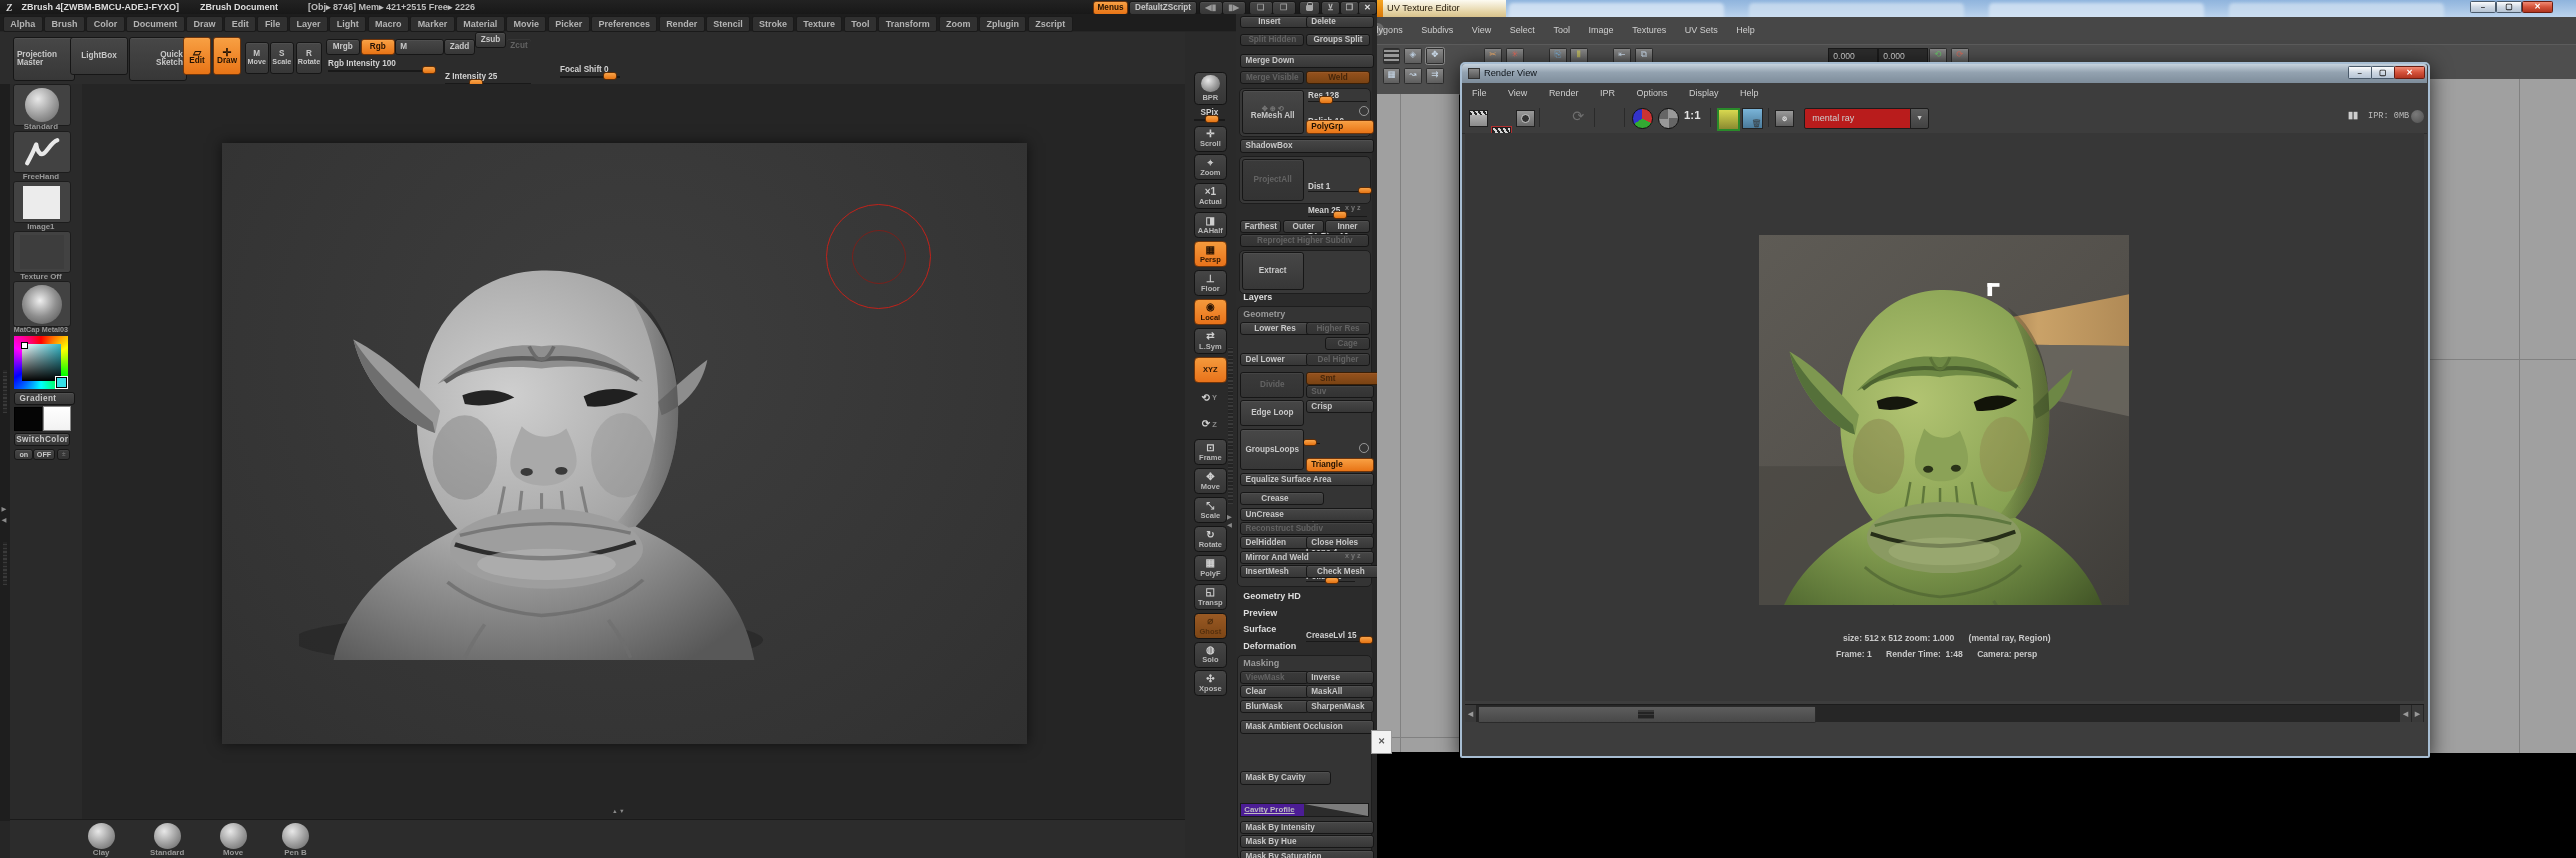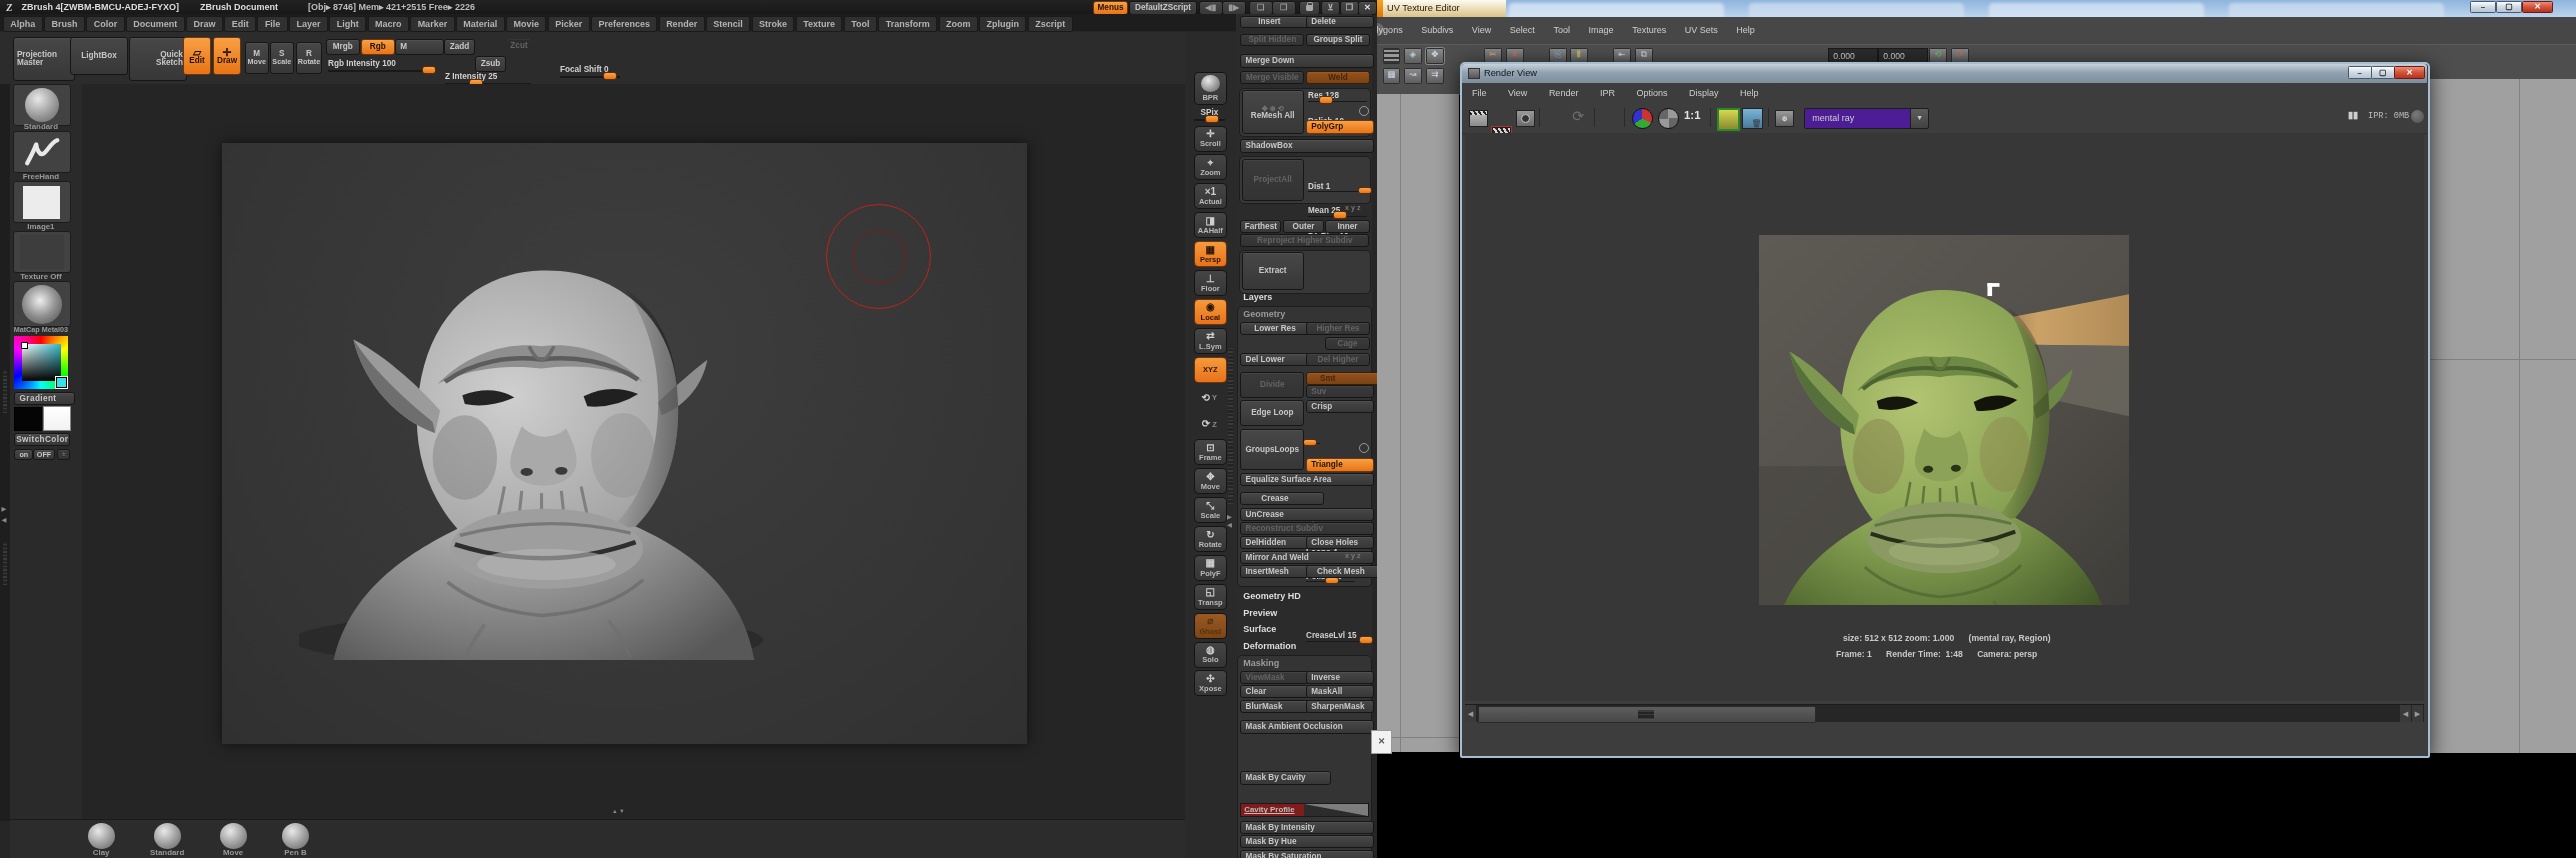--- a/index.html
+++ b/index.html
@@ -100,21 +100,21 @@
       </div>
     <div class="a zbtn big" style="left:296px;top:10px;width:24px;height:30px">
         <span>R</span>
         <span style="font-size:7.2px">Rotate</span>
       </div>
     <div class="a zbtn" style="left:326px;top:7.2px;width:31.5px;height:14.3px">Mrgb</div>
     <div class="a zbtn on" style="left:361px;top:7.2px;width:31.5px;height:14.3px">Rgb</div>
     <div class="a zbtn" style="left:395px;top:7.2px;width:43px;height:14.3px;justify-content:flex-start;padding-left:4.3px">M</div>
     <div class="a sl" style="left:328px;top:27px;width:107px;height:13px"><span>Rgb Intensity 100</span><i class="tr"></i><i class="kn" style="left:88%"></i></div>
     <div class="a zbtn" style="left:444px;top:7.2px;width:29px;height:14.3px">Zadd</div>
-    <div class="a zbtn" style="left:475px;top:24px;width:29px;height:14.3px">Zsub</div>
+    <div class="a zbtn" style="left:475px;top:0;width:29px;height:14.3px">Zsub</div>
     <div class="a zbtn dim" style="left:507px;top:7.2px;width:24px;height:14.3px;border:none;background:none">Zcut</div>
     <div class="a sl" style="left:445px;top:27px;width:86px;height:13px"><span>Z Intensity 25</span><i class="tr"></i><i class="kn" style="left:28%"></i></div>
     <div class="a sl" style="left:560px;top:7.2px;width:60px;height:13px"><span>Focal Shift 0</span><i class="tr"></i><i class="kn" style="left:72%"></i></div>
     <div class="a sl" style="left:560px;top:27px;width:60px;height:13px"><span>Draw Size 70</span><i class="tr"></i><i class="kn" style="left:72%"></i></div>
   </div>
 
   <div class="a" style="left:0;top:84px;width:10px;height:737px;background:#1e1e1e">
     <div class="a dots" style="left:2.9px;top:286px;width:4.3px;height:43px"></div>
     <div class="a" style="left:1.4px;top:421px;color:#8a8a8a;font-size:6.4px">▶</div>
     <div class="a" style="left:1.4px;top:432px;color:#8a8a8a;font-size:6.4px">◀</div>
@@ -408,21 +408,21 @@
   <div class="a zbtn dim" style="left:4.3px;top:657px;width:62px;height:10.7px;justify-content:flex-start;padding-left:4.3px">ViewMask</div>
   <div class="a zbtn" style="left:70px;top:657px;width:62px;height:10.7px;justify-content:flex-start;padding-left:4.3px">Inverse</div>
   <div class="a zbtn" style="left:4.3px;top:671px;width:62px;height:10.7px;justify-content:flex-start;padding-left:4.3px">Clear</div>
   <div class="a zbtn" style="left:70px;top:671px;width:62px;height:10.7px;justify-content:flex-start;padding-left:4.3px">MaskAll</div>
   <div class="a zbtn" style="left:4.3px;top:686px;width:62px;height:10.7px;justify-content:flex-start;padding-left:4.3px">BlurMask</div>
   <div class="a zbtn" style="left:70px;top:686px;width:62px;height:10.7px;justify-content:flex-start;padding-left:4.3px">SharpenMask</div>
   <div class="a zbtn" style="left:4.3px;top:706px;width:127px;height:11.4px;justify-content:flex-start;padding-left:4.3px">Mask Ambient Occlusion</div>
 
   <div class="a zbtn" style="left:4.3px;top:757px;width:84px;height:11.4px;justify-content:flex-start;padding-left:4.3px">Mask By Cavity</div>
 
-  <div class="a" style="left:4.3px;top:789px;width:127px;height:12px;background:#7f1d1d;border:0.7px solid #1a1a1a;overflow:hidden">
+  <div class="a" style="left:4.3px;top:789px;width:127px;height:12px;background:#4c1d95;border:0.7px solid #1a1a1a;overflow:hidden">
     <span class="a" style="left:2.9px;top:2.1px;color:#bdbdbd;font:bold 7.9px/1 'Liberation Sans',sans-serif;text-decoration:underline">Cavity Profile</span>
     <div class="a" style="right:0;top:0;width:64px;height:12px;background:linear-gradient(to top right,#2c2c2c 48%,#7c7c7c 52%)"></div>
   </div>
   <div class="a zbtn" style="left:4.3px;top:807px;width:127px;height:10.7px;justify-content:flex-start;padding-left:4.3px">Mask By Intensity</div>
   <div class="a zbtn" style="left:4.3px;top:821px;width:127px;height:10.7px;justify-content:flex-start;padding-left:4.3px">Mask By Hue</div>
   <div class="a zbtn" style="left:4.3px;top:836px;width:127px;height:10.7px;justify-content:flex-start;padding-left:4.3px">Mask By Saturation</div>
 </div>
 
 <div class="a" style="left:1377px;top:0;width:1199px;height:21.5px;background:linear-gradient(#8fb4dd,#c9ddf2)">
   <div class="a" style="left:132px;top:2.9px;width:215px;height:18.6px;background:#dcE9f7;opacity:.75;border-radius:4.3px 4.3px 0 0;filter:blur(1.4px)"></div>
@@ -526,21 +526,21 @@
     <div class="a" style="left:170px;top:4.3px;width:18.6px;height:18.6px;border-radius:50%;background:conic-gradient(#c33 0 33%,#3a3 33% 66%,#33c 66%);border:1.4px solid #111"></div>
     <div class="a" style="left:196px;top:4.3px;width:18.6px;height:18.6px;border-radius:50%;background:conic-gradient(#999 0 25%,#666 25% 50%,#999 50% 75%,#666 75%);border:1.4px solid #111"></div>
     <div class="a" style="left:222px;top:6.4px;color:#e2e2e2;font:bold 11.4px/1 'Liberation Sans',sans-serif">1:1</div>
     <div class="a" style="left:248px;top:4.3px;width:0.7px;height:18.6px;background:#2a2a2a"></div>
     <div class="a" style="left:255px;top:4.3px;width:18.6px;height:18.6px;background:linear-gradient(#d8d850,#8a8a30);border:2.1px solid #2a8a2a"></div>
     <div class="a" style="left:280px;top:4.3px;width:18.6px;height:18.6px;background:linear-gradient(#7ab4d8,#4a7a9a);border:0.7px solid #222;display:flex;align-items:flex-end;justify-content:flex-end">
         <span style="color:#333;font-size:7.9px">🗑</span>
       </div>
     <div class="a" style="left:306px;top:4.3px;width:0.7px;height:18.6px;background:#2a2a2a"></div>
     <div class="a" style="left:313px;top:5.7px;width:17px;height:15.7px;background:linear-gradient(#9a9a9a,#5f5f5f);border:0.7px solid #222;color:#ddd;font:bold 6.4px/15.7px 'Liberation Sans',sans-serif;text-align:center">⚙</div>
-    <div class="a" style="left:342px;top:4.3px;width:106px;height:18.6px;background:#4c1d95;border:0.7px solid #1c1c1c;border-radius:2.1px;display:flex;align-items:center">
+    <div class="a" style="left:342px;top:4.3px;width:106px;height:18.6px;background:#b91c1c;border:0.7px solid #1c1c1c;border-radius:2.1px;display:flex;align-items:center">
       <span style="color:#cfcfcf;font:9px/1 'Liberation Sans',sans-serif;margin-left:7.2px">mental ray</span>
     </div>
     <div class="a" style="left:448px;top:4.3px;width:17px;height:18.6px;background:linear-gradient(#5c5c5c,#424242);border:0.7px solid #1c1c1c;border-radius:0 2.1px 2.1px 0;color:#ccc;font-size:7.2px;text-align:center;line-height:18.6px">▼</div>
     <div class="a" style="left:886px;top:7.2px;color:#cfcfcf;font:bold 9.3px/1 'Liberation Sans',sans-serif">▮▮</div>
     <div class="a" style="left:906px;top:7.9px;color:#bdbdbd;font:8.6px/1 'Liberation Mono',monospace">IPR: 0MB</div>
     <div class="a" style="left:949px;top:5.7px;width:13px;height:13px;border-radius:50%;background:radial-gradient(circle at 38% 32%,#7a7a7a,#4f4f4f)"></div>
   </div>
 
   <div class="a" style="left:2.9px;top:69px;width:959px;height:568px;background:#373737">
 

